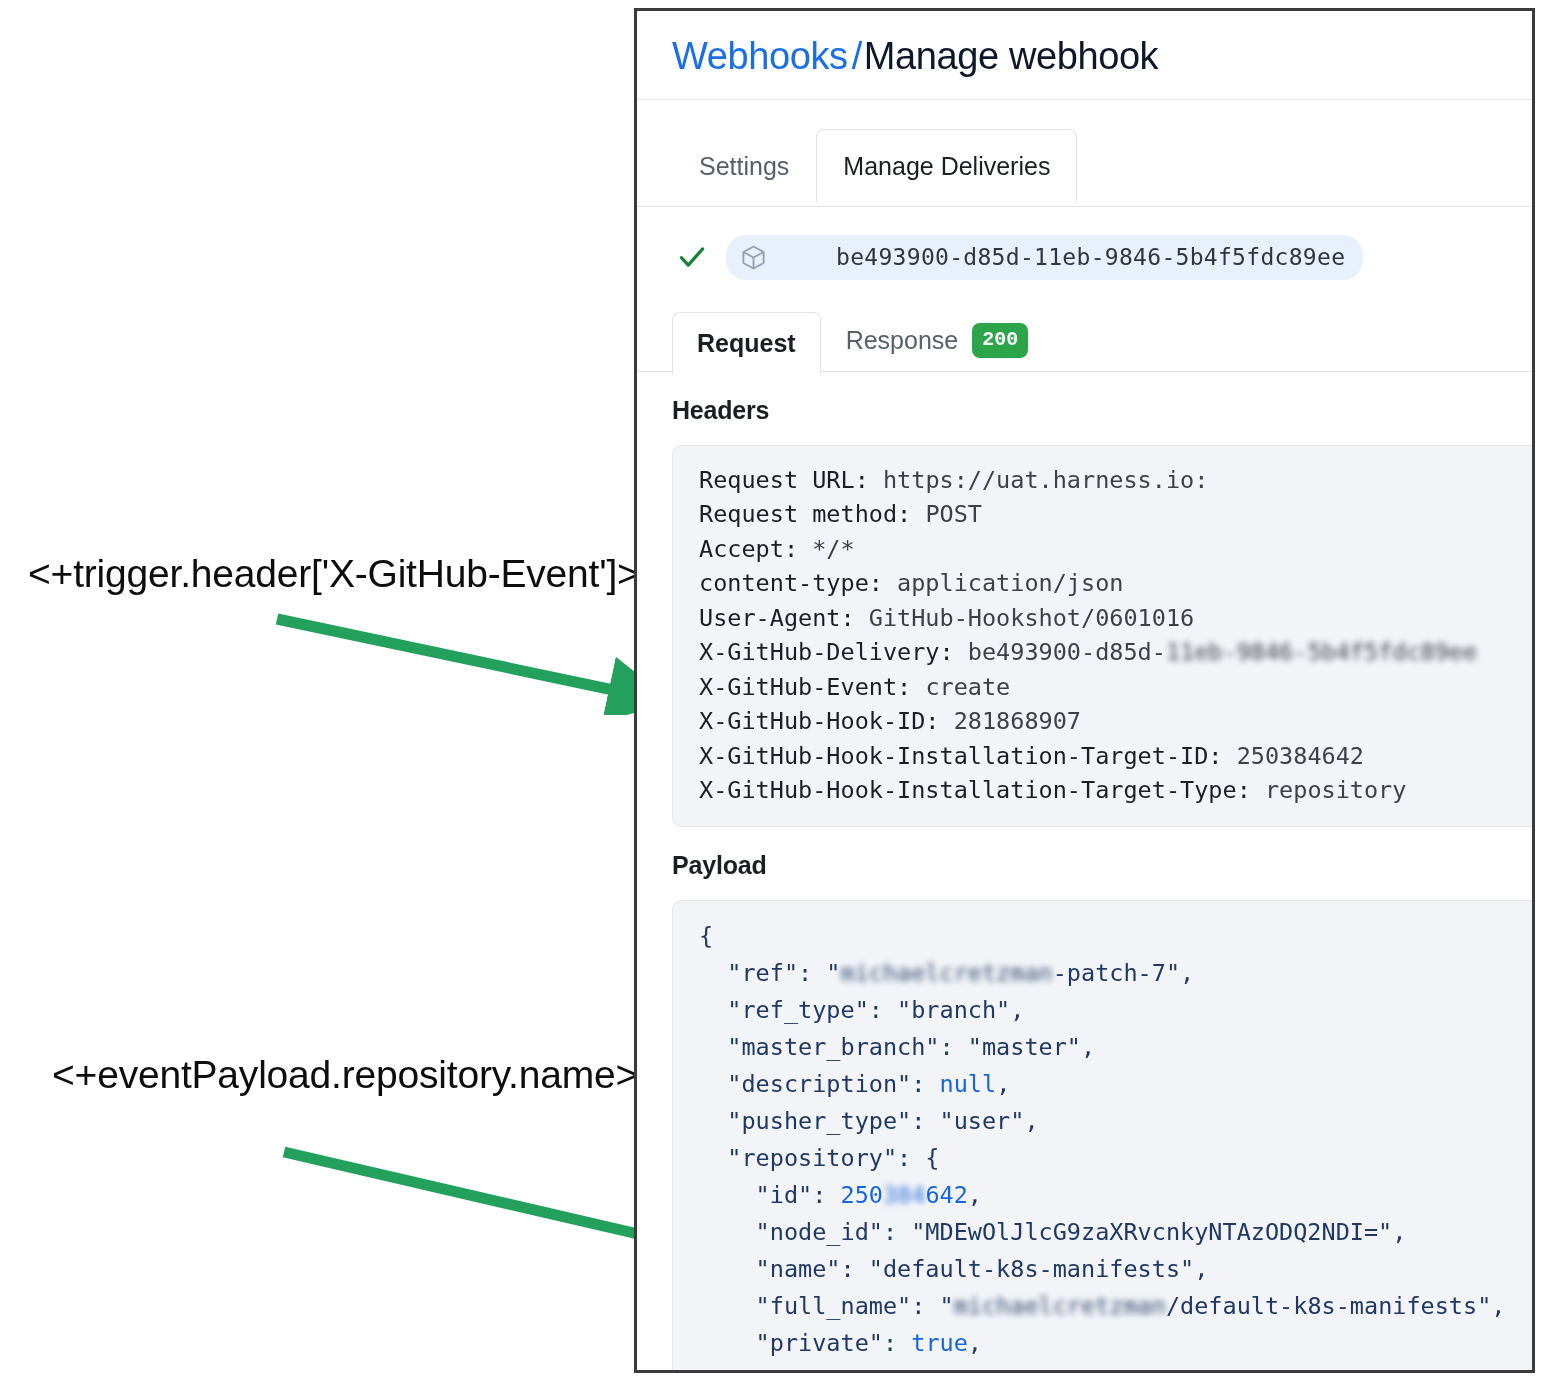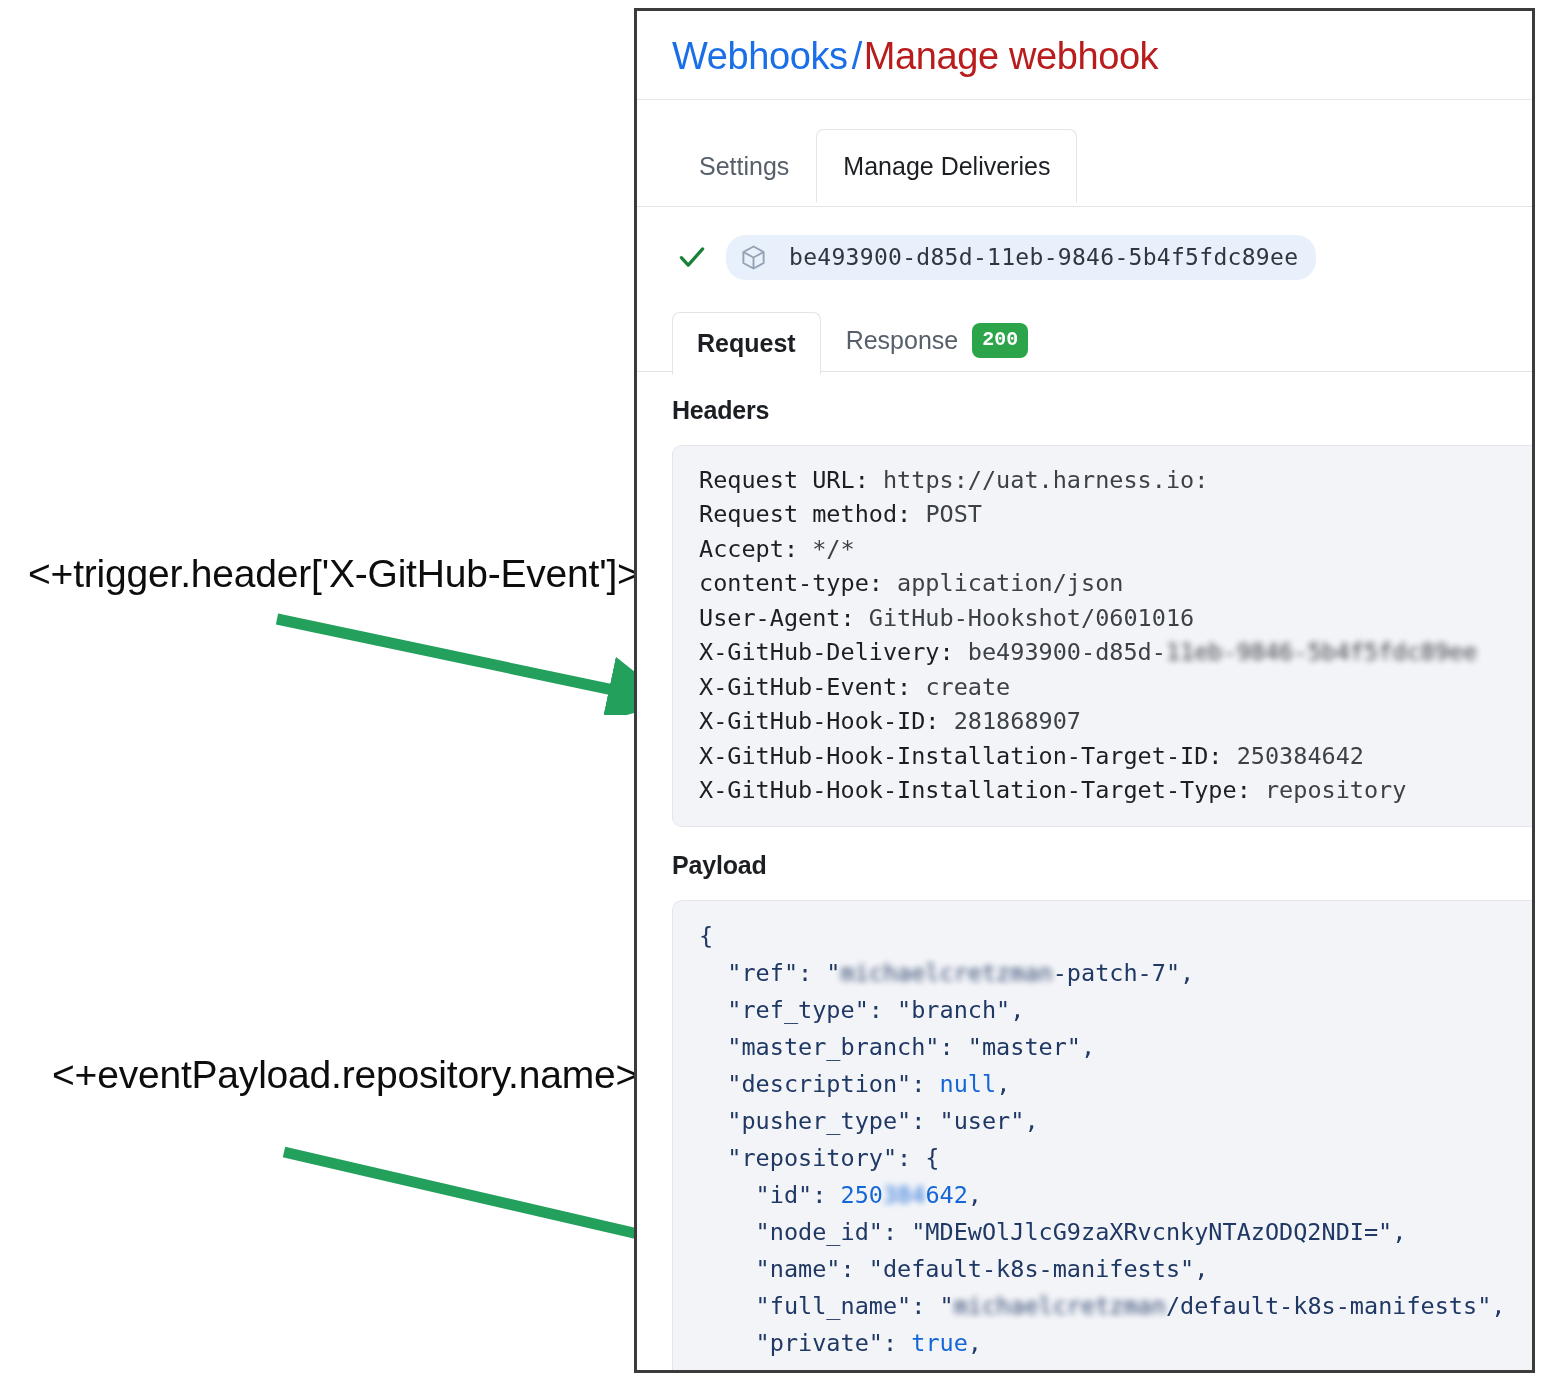--- a/index.html
+++ b/index.html
@@ -62,21 +62,21 @@
   }
   .breadcrumb .crumb-link {
     color: #1a6fe8;
     cursor: pointer;
   }
   .breadcrumb .crumb-sep {
     color: #1a6fe8;
     margin: 0 2px 0 4px;
   }
   .breadcrumb .crumb-current {
-    color: #b91c1c;
+    color: #0f172a;
   }
   .rule {
     height: 1px;
     background: #e6e8eb;
     margin: 0;
     width: 100%;
   }
 
   
   .tabs-outer {
@@ -127,20 +127,21 @@
     flex: 0 0 auto;
     margin-right: 19px;
   }
   .delivery-pill {
     display: inline-flex;
     align-items: center;
     background: #e8f0fb;
     border-radius: 20px;
     padding: 9px 18px 9px 14px;
     cursor: pointer;
+    gap: 47px;
   }
   .pkg-icon {
     width: 27px;
     height: 27px;
     margin-right: 22px;
     flex: 0 0 auto;
   }
   .delivery-guid {
     font-family: "DejaVu Sans Mono", monospace;
     font-size: 23px;

